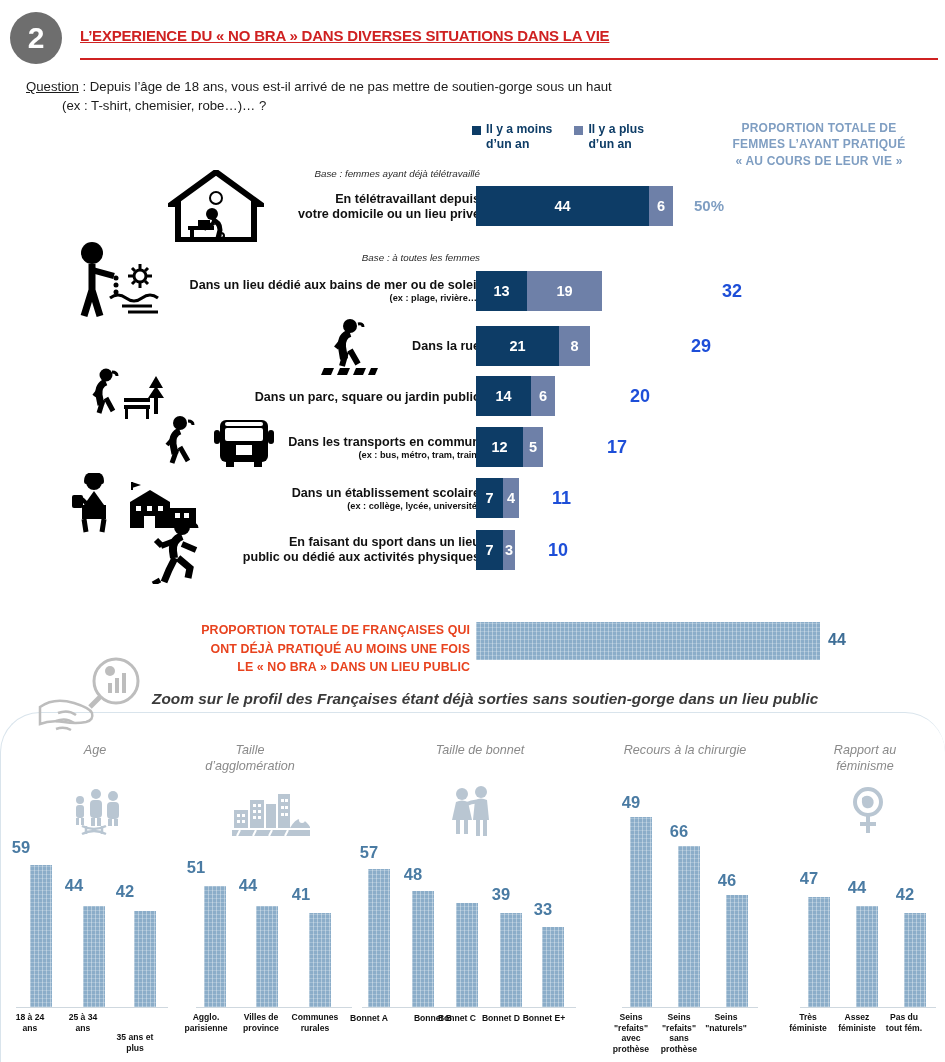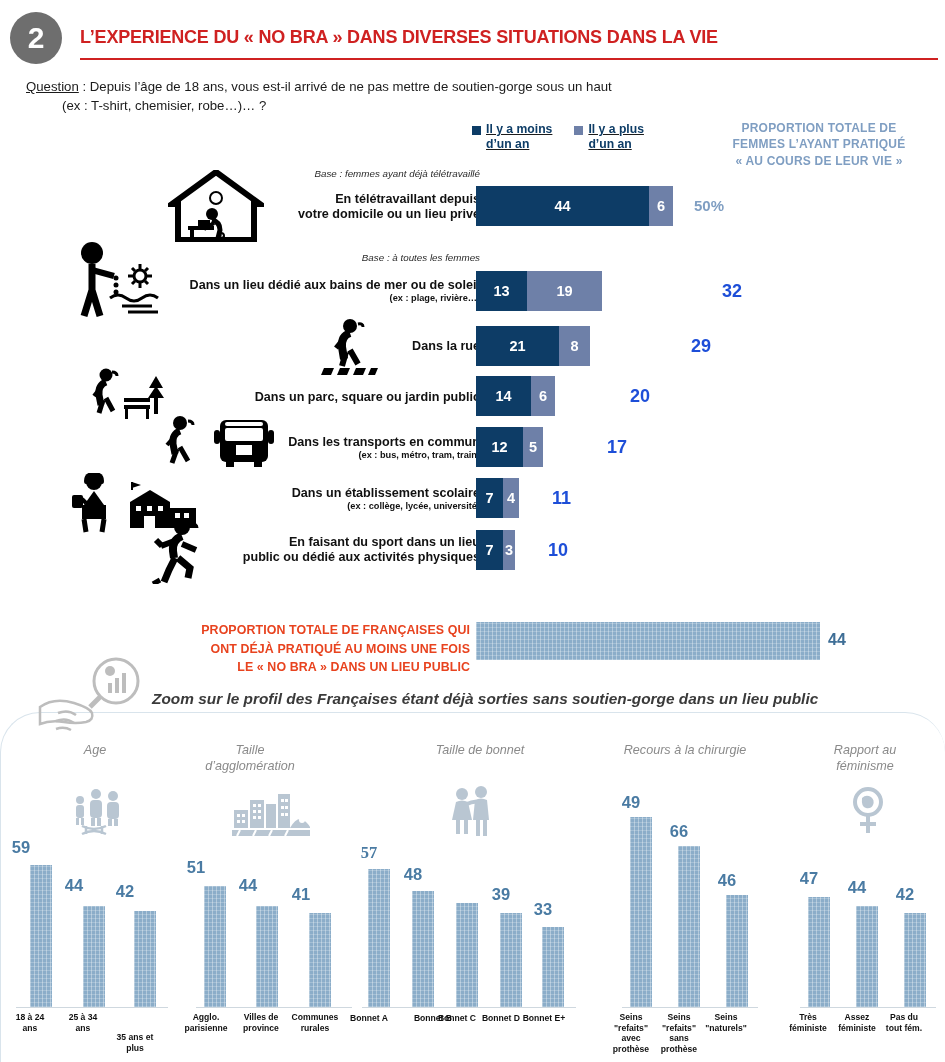--- a/index.html
+++ b/index.html
@@ -12,33 +12,34 @@
 
   
   .hdr{position:absolute;left:0;top:0;width:945px;height:66px;}
   .num-circle{
     position:absolute;left:10px;top:12px;width:52px;height:52px;border-radius:50%;
     background:#6e6e6e;color:#fff;font-size:30px;font-weight:bold;
     display:flex;align-items:center;justify-content:center;line-height:1;
   }
   .hdr-title{
     position:absolute;left:80px;top:27px;width:860px;
-    color:#cf2121;font-size:18px;font-weight:bold;letter-spacing:-0.2px;
+    color:#cf2121;font-size:15px;font-weight:bold;letter-spacing:-0.2px;
     white-space:nowrap;
+    text-decoration:underline;
   }
   .hdr-rule{position:absolute;left:80px;top:58px;width:858px;height:2px;background:#cf2121;}
 
   
   .q-wrap{position:absolute;left:26px;top:78px;width:700px;font-size:13.2px;line-height:1.42;}
   .q-lbl{text-decoration:underline;}
   .q-l2{padding-left:36px;}
 
   
   .legend{position:absolute;left:472px;top:122px;width:240px;display:flex;gap:22px;}
-  .leg-item{display:flex;align-items:flex-start;gap:5px;text-decoration:underline;}
+  .leg-item{display:flex;align-items:flex-start;gap:5px;}
   .leg-sw{width:9px;height:9px;margin-top:4px;flex:none;}
   .leg-sw.dark{background:#0d3c66;}
   .leg-sw.light{background:#6e80a8;}
   .leg-txt{color:#0d3c66;font-size:12.2px;font-weight:bold;line-height:1.25;}
 
   .prop-head{
     position:absolute;left:700px;top:120px;width:238px;text-align:center;
     color:#7f9ec2;font-size:12px;font-weight:bold;line-height:1.36;letter-spacing:.2px;
   }
   .base-note{
@@ -451,21 +452,21 @@
   <div class="col-lbl" style="left:284px;top:1012px;width:62px;">Communes<br>rurales</div>
   <div class="axis" style="left:196px;top:1007px;width:156px;"></div>
 
   <div class="colchart" style="left:360px;top:847px;width:220px;height:160px;">
     <div class="col" style="left:8px;height:138px;"></div>
     <div class="col" style="left:52px;height:116px;"></div>
     <div class="col" style="left:96px;height:104px;"></div>
     <div class="col" style="left:140px;height:94px;"></div>
     <div class="col" style="left:182px;height:80px;"></div>
   </div>
-  <div class="col-val" style="left:340px;top:843px;font-family:Liberation Serif, serif;">57</div>
+  <div class="col-val" style="left:340px;top:843px;">57</div>
   <div class="col-val" style="left:384px;top:865px;">48</div>
   <div class="col-val" style="left:428px;top:877px;"></div>
   <div class="col-val" style="left:472px;top:885px;">39</div>
   <div class="col-val" style="left:514px;top:900px;">33</div>
   <div class="col-lbl" style="left:342px;top:1013px;width:54px;">Bonnet A</div>
   <div class="col-lbl" style="left:386px;top:1013px;width:54px;padding-left:20px;">Bonnet B</div>
   <div class="col-lbl" style="left:430px;top:1013px;width:54px;">Bonnet C</div>
   <div class="col-lbl" style="left:474px;top:1013px;width:54px;">Bonnet D</div>
   <div class="col-lbl" style="left:516px;top:1013px;width:56px;">Bonnet E+</div>
   <div class="axis" style="left:362px;top:1007px;width:214px;"></div>

